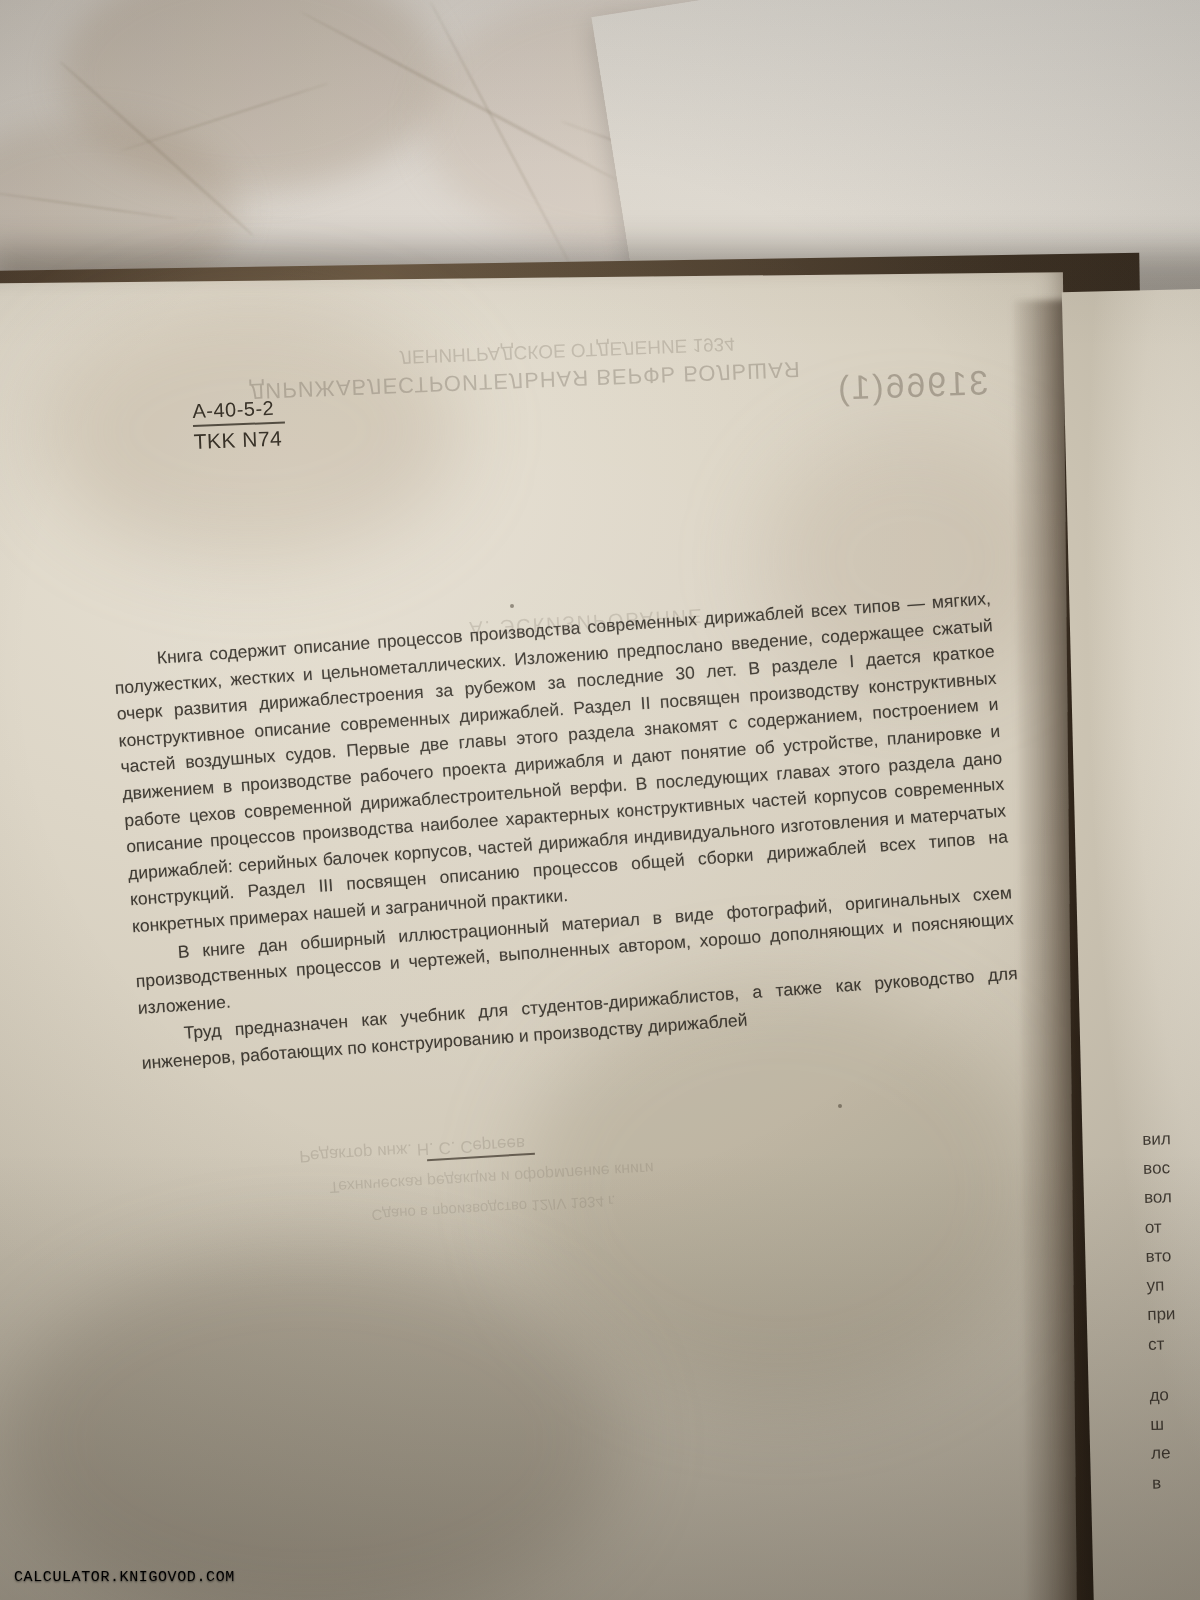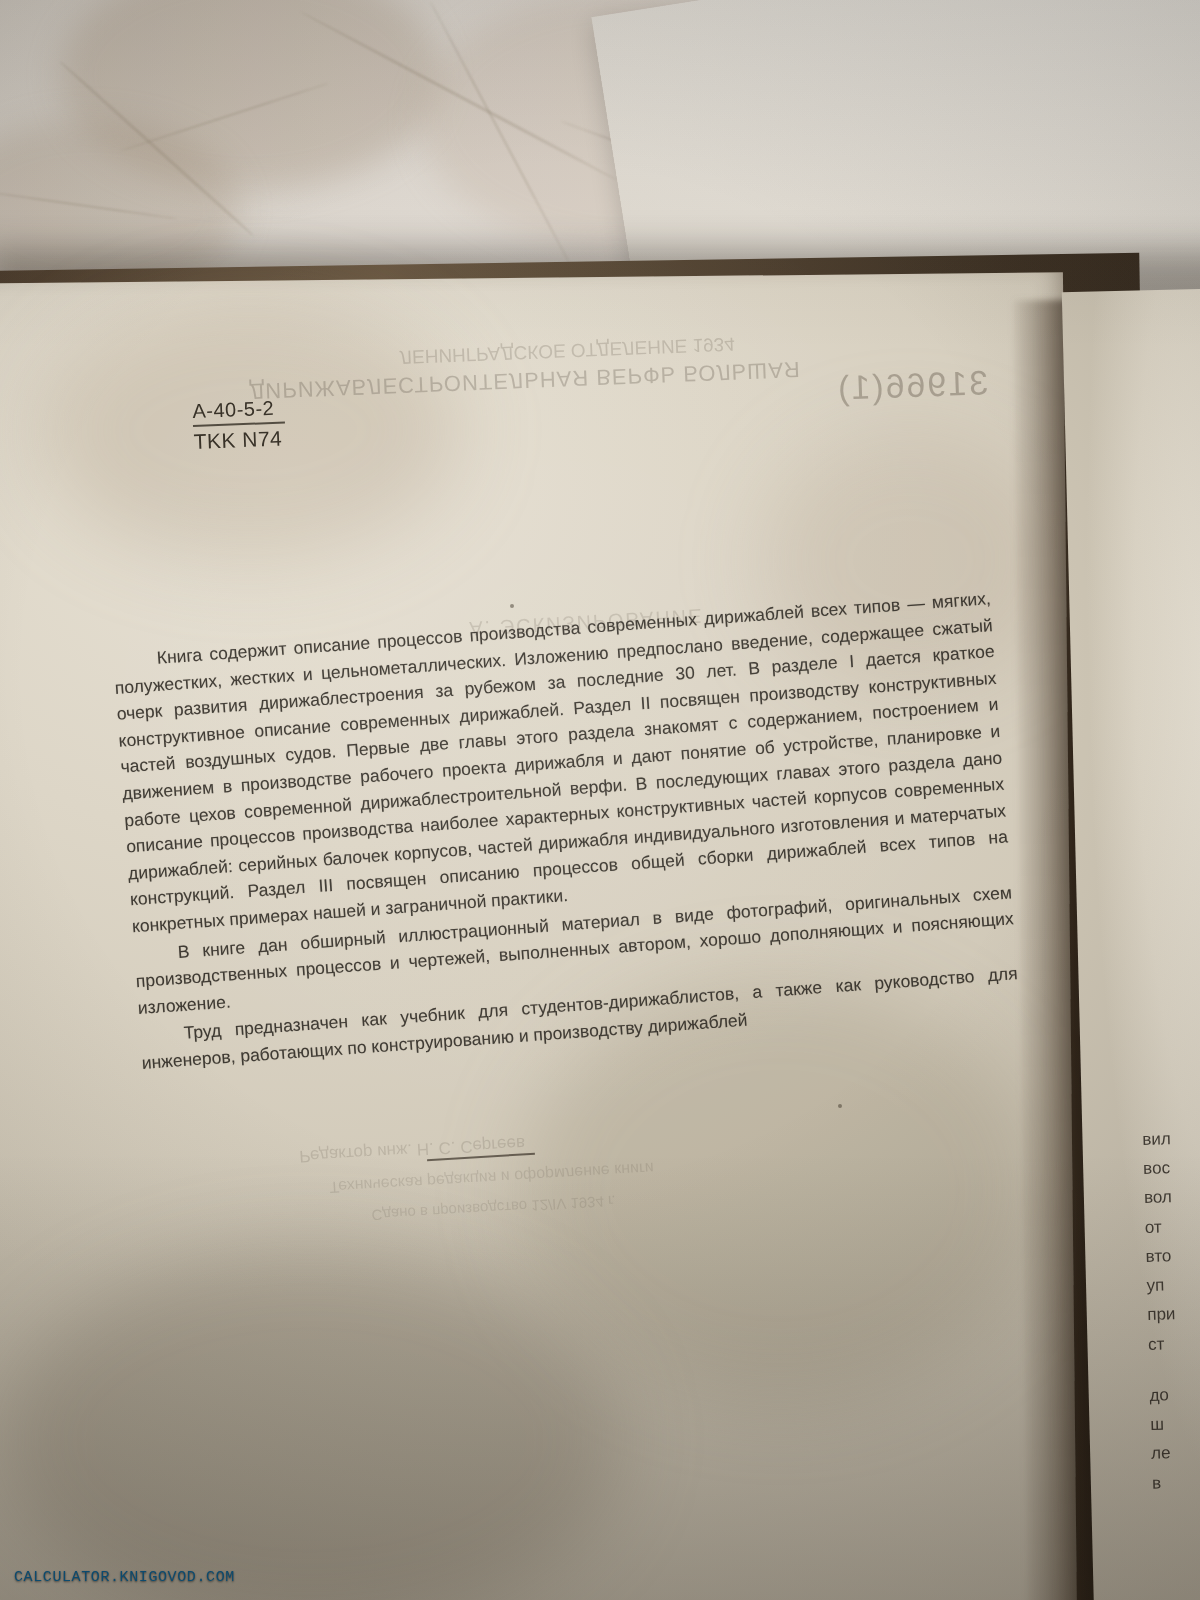--- a/index.html
+++ b/index.html
@@ -253,21 +253,21 @@
     opacity: 0.85;
     font-family: "Liberation Sans", sans-serif;
   }
   .right-col .gap { height: 22px; }
 
   
   .watermark {
     position: absolute;
     left: 14px;
     bottom: 14px;
-    color: #0c4a6e;
+    color: #000000;
     font-family: "Liberation Mono", monospace;
     font-size: 15px;
     letter-spacing: 0.6px;
     text-shadow: 0 1px 2px rgba(0,0,0,0.55);
   }
 
   
   .grade {
     position: absolute;
     inset: 0;

